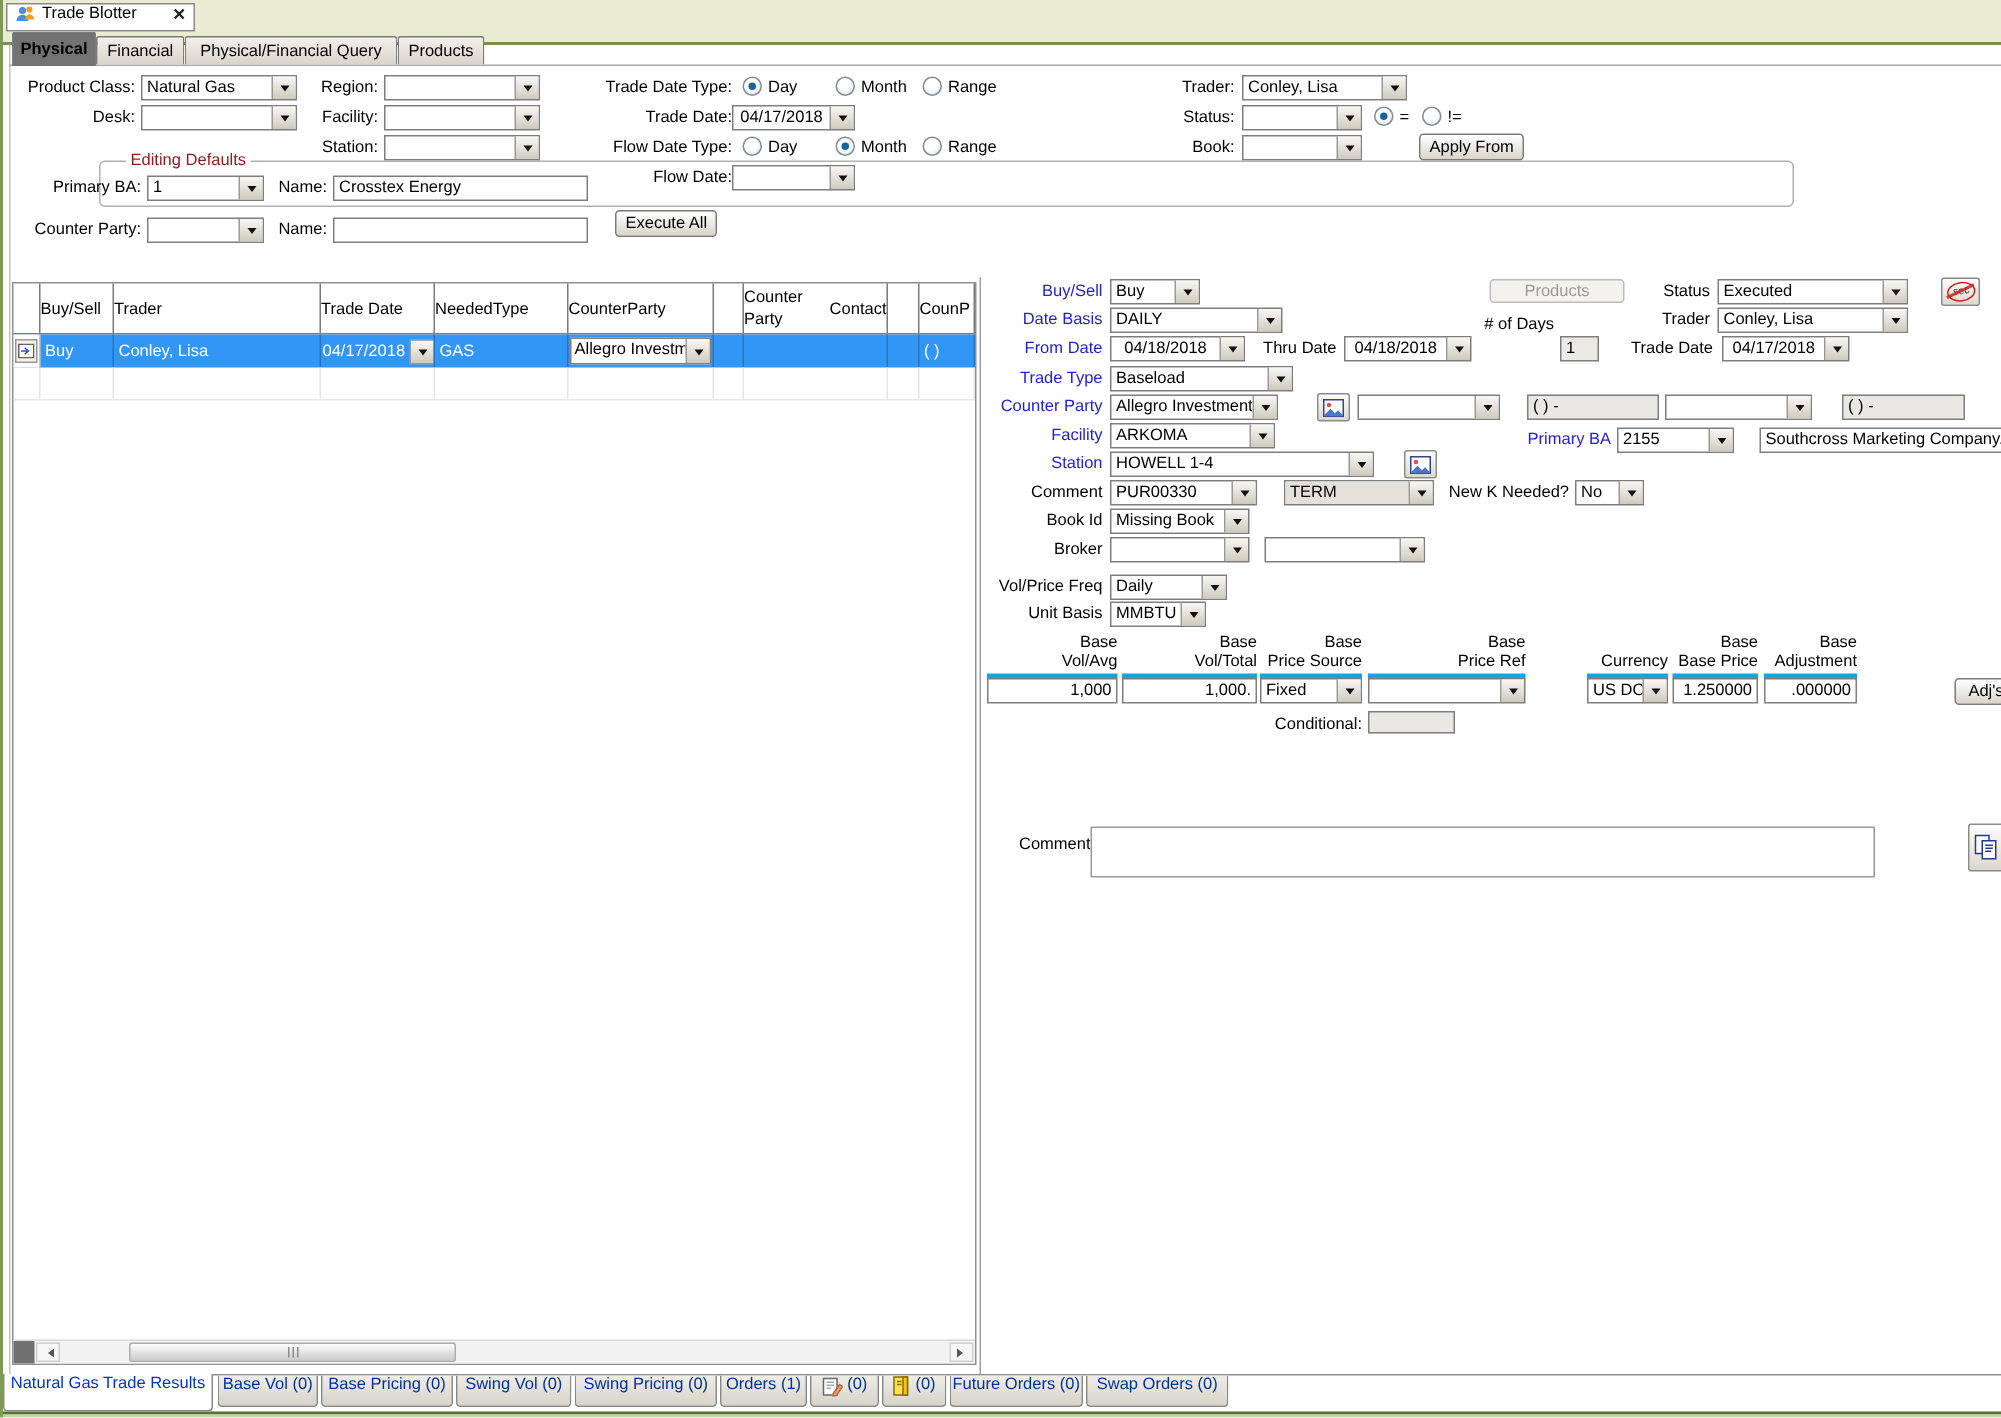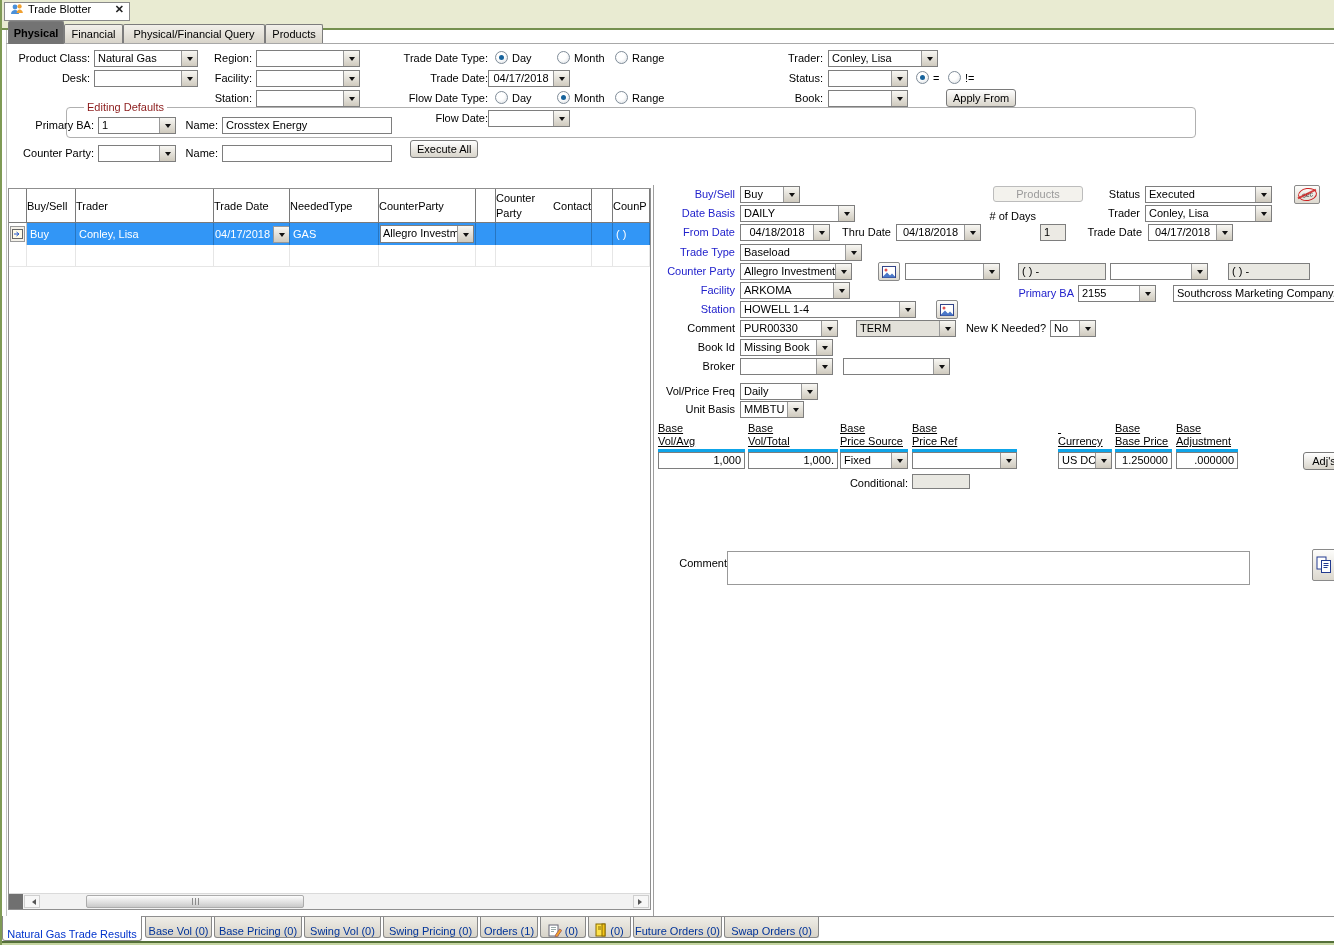--- a/index.html
+++ b/index.html
@@ -70,32 +70,32 @@
   .hs-corner{width:14px;height:15px;background:#707070;flex:none;}
   .hs-btn{width:16px;height:13px;margin:0 1px;background:#f7f7f7;border:1px solid #cfcfcf;flex:none;
           display:flex;align-items:center;justify-content:center;box-sizing:border-box;}
   .arrL{width:0;height:0;border:3px solid transparent;border-right:4px solid #555;}
   .arrR{width:0;height:0;border:3px solid transparent;border-left:4px solid #555;}
   .hs-thumb{width:218px;height:13px;margin-left:45px;border:1px solid #ababab;border-radius:2px;box-sizing:border-box;
             background:linear-gradient(#fdfdfd,#c9c9c9);display:flex;align-items:center;justify-content:center;gap:2px;}
   .hs-thumb i{width:1px;height:7px;background:#8b8b8b;}
   .vdivider{position:absolute;left:653px;top:185px;width:1px;height:731px;background:#9f9f9f;}
   
-  .bhead{position:absolute;text-align:left;line-height:13px;border-bottom:4px solid #0ea5e9;padding-bottom:1px;text-decoration:underline;}
+  .bhead{position:absolute;text-align:right;line-height:13px;border-bottom:4px solid #0ea5e9;padding-bottom:1px;}
   
   .stamp{width:17px;height:11px;border:1px solid #c22;border-radius:50%;display:flex;align-items:center;
          justify-content:center;font-size:7px;color:#333;position:relative;transform:rotate(-8deg);}
   .stamp::after{content:"";position:absolute;left:-2px;top:4px;width:20px;height:2px;background:rgba(204,34,34,.85);transform:rotate(-18deg);}
   
   .commentbox{position:absolute;border:1px solid #999;background:#fff;box-sizing:border-box;resize:none;
               font-family:"Liberation Sans",sans-serif;font-size:11px;}
   
   .bbar{position:absolute;left:0;top:916px;width:1334px;height:25px;background:#fff;border-top:1px solid #8f8f8f;box-sizing:border-box;}
   .btab{position:absolute;top:0;height:21px;border:1px solid #888;border-top:none;border-radius:0 0 3px 3px;box-sizing:border-box;
-        background:linear-gradient(#efede7,#d7d3c9);color:#003399;display:flex;align-items:flex-end;justify-content:center;
+        background:linear-gradient(#efede7,#d7d3c9);color:#003399;display:flex;align-items:flex-start;justify-content:center;
         gap:3px;padding:0 4px;white-space:nowrap;}
   .btab.act{top:-1px;height:25px;background:#fff;color:#0033cc;}
   .bstrip1{position:absolute;left:0;top:941px;width:1334px;height:2px;background:#55703a;}
   .bstrip2{position:absolute;left:0;top:943px;width:1334px;height:2px;background:#c6d6a2;}
 </style>
 </head>
 <body>
 
 <div class="app">
 

